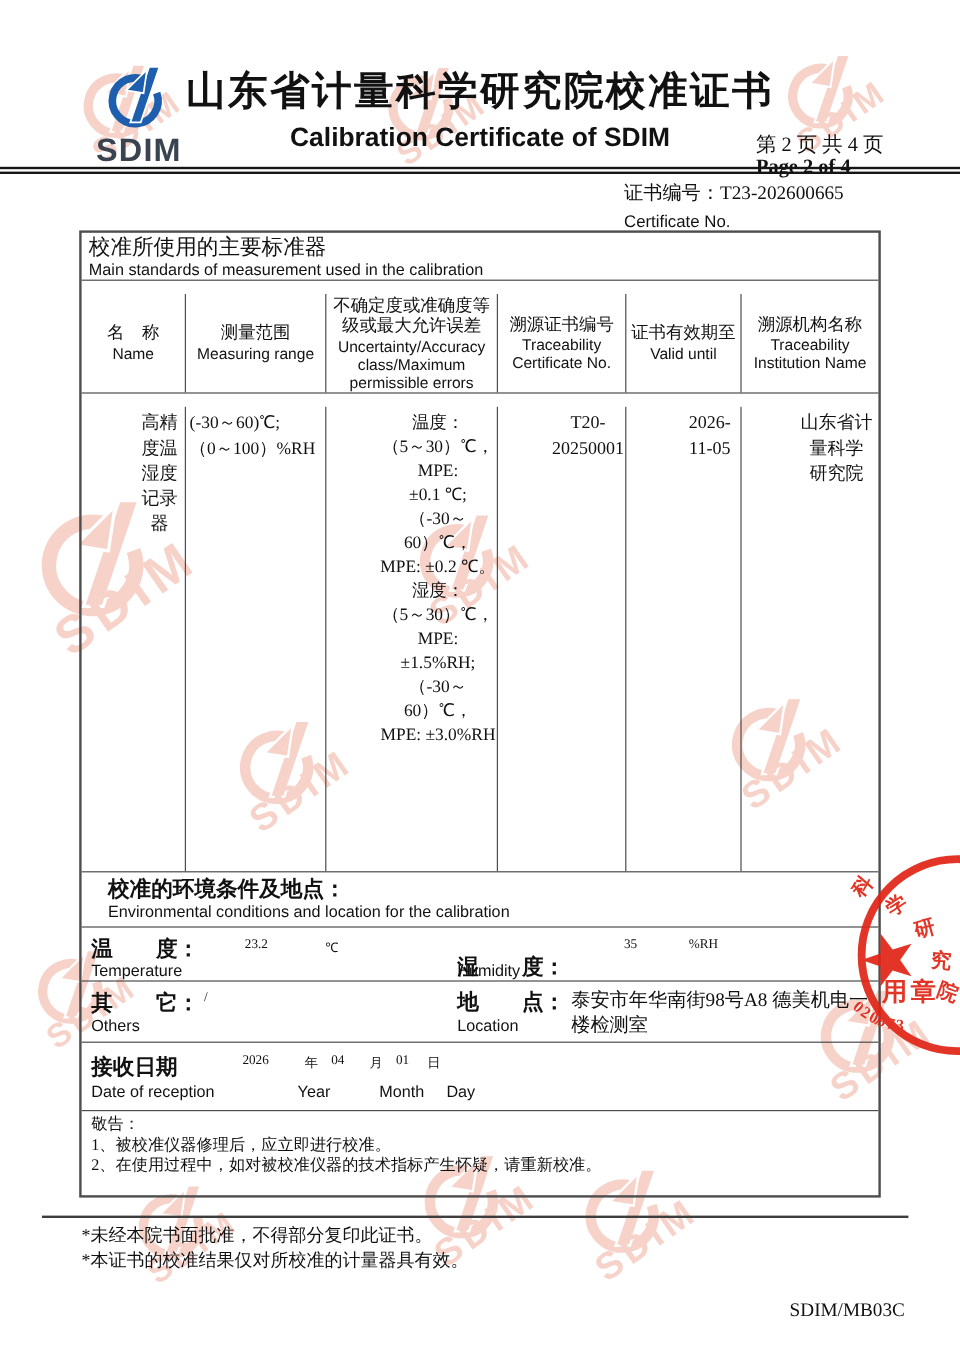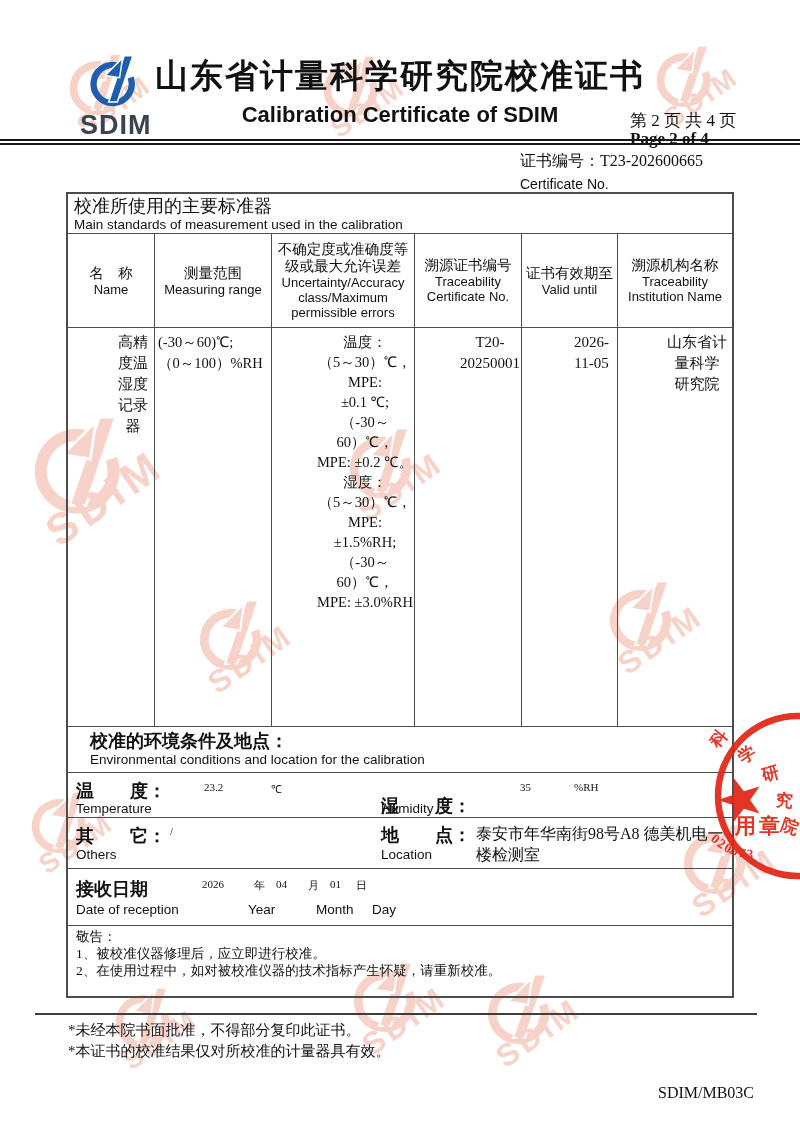--- a/index.html
+++ b/index.html
@@ -44,21 +44,21 @@
   .box { left:66px; top:192px; width:668px; height:806px;
     border:2px solid #4d4d4d; display:flex; flex-direction:column; z-index:1; background:transparent; }
   .sec { position:relative; border-top:1.5px solid #4d4d4d; }
   .sec:first-child { border-top:none; }
   .sec-title { height:39px; padding:2px 6px; }
   .sec-title .zh { font-family:"Liberation Sans", sans-serif; font-size:18px; line-height:21px; }
   .sec-title .en { font-family:"Liberation Sans", sans-serif; font-size:13.5px; line-height:15px; }
 
   .cols { display:flex; }
   .colhead { height:94px; }
-  .cell { border-left:1.5px solid #4d4d4d; overflow:hidden; }
+  .cell { border-left:1.5px solid #4d4d4d; overflow:hidden;margin-top:11px; }
   .cell:first-child { border-left:none; }
   .c1{width:86px;} .c2{width:117px;} .c3{width:143px;} .c4{width:107px;} .c5{width:96px;} .c6{width:115px;}
   .hcell { display:flex; flex-direction:column; justify-content:center; align-items:center;
     text-align:center; padding:2px 2px; }
   .hcell .hz { font-family:"Liberation Sans", sans-serif; font-size:14.5px; line-height:17px; }
   .hcell .he { font-family:"Liberation Sans", sans-serif; font-size:13px; line-height:15px; }
   .datarow { height:399px; }
   .dcell { padding-top:4px; font-size:15px; line-height:21px; }
   .d-center { text-align:center;padding-left:44px; }
   .pre { white-space:pre-line; }

